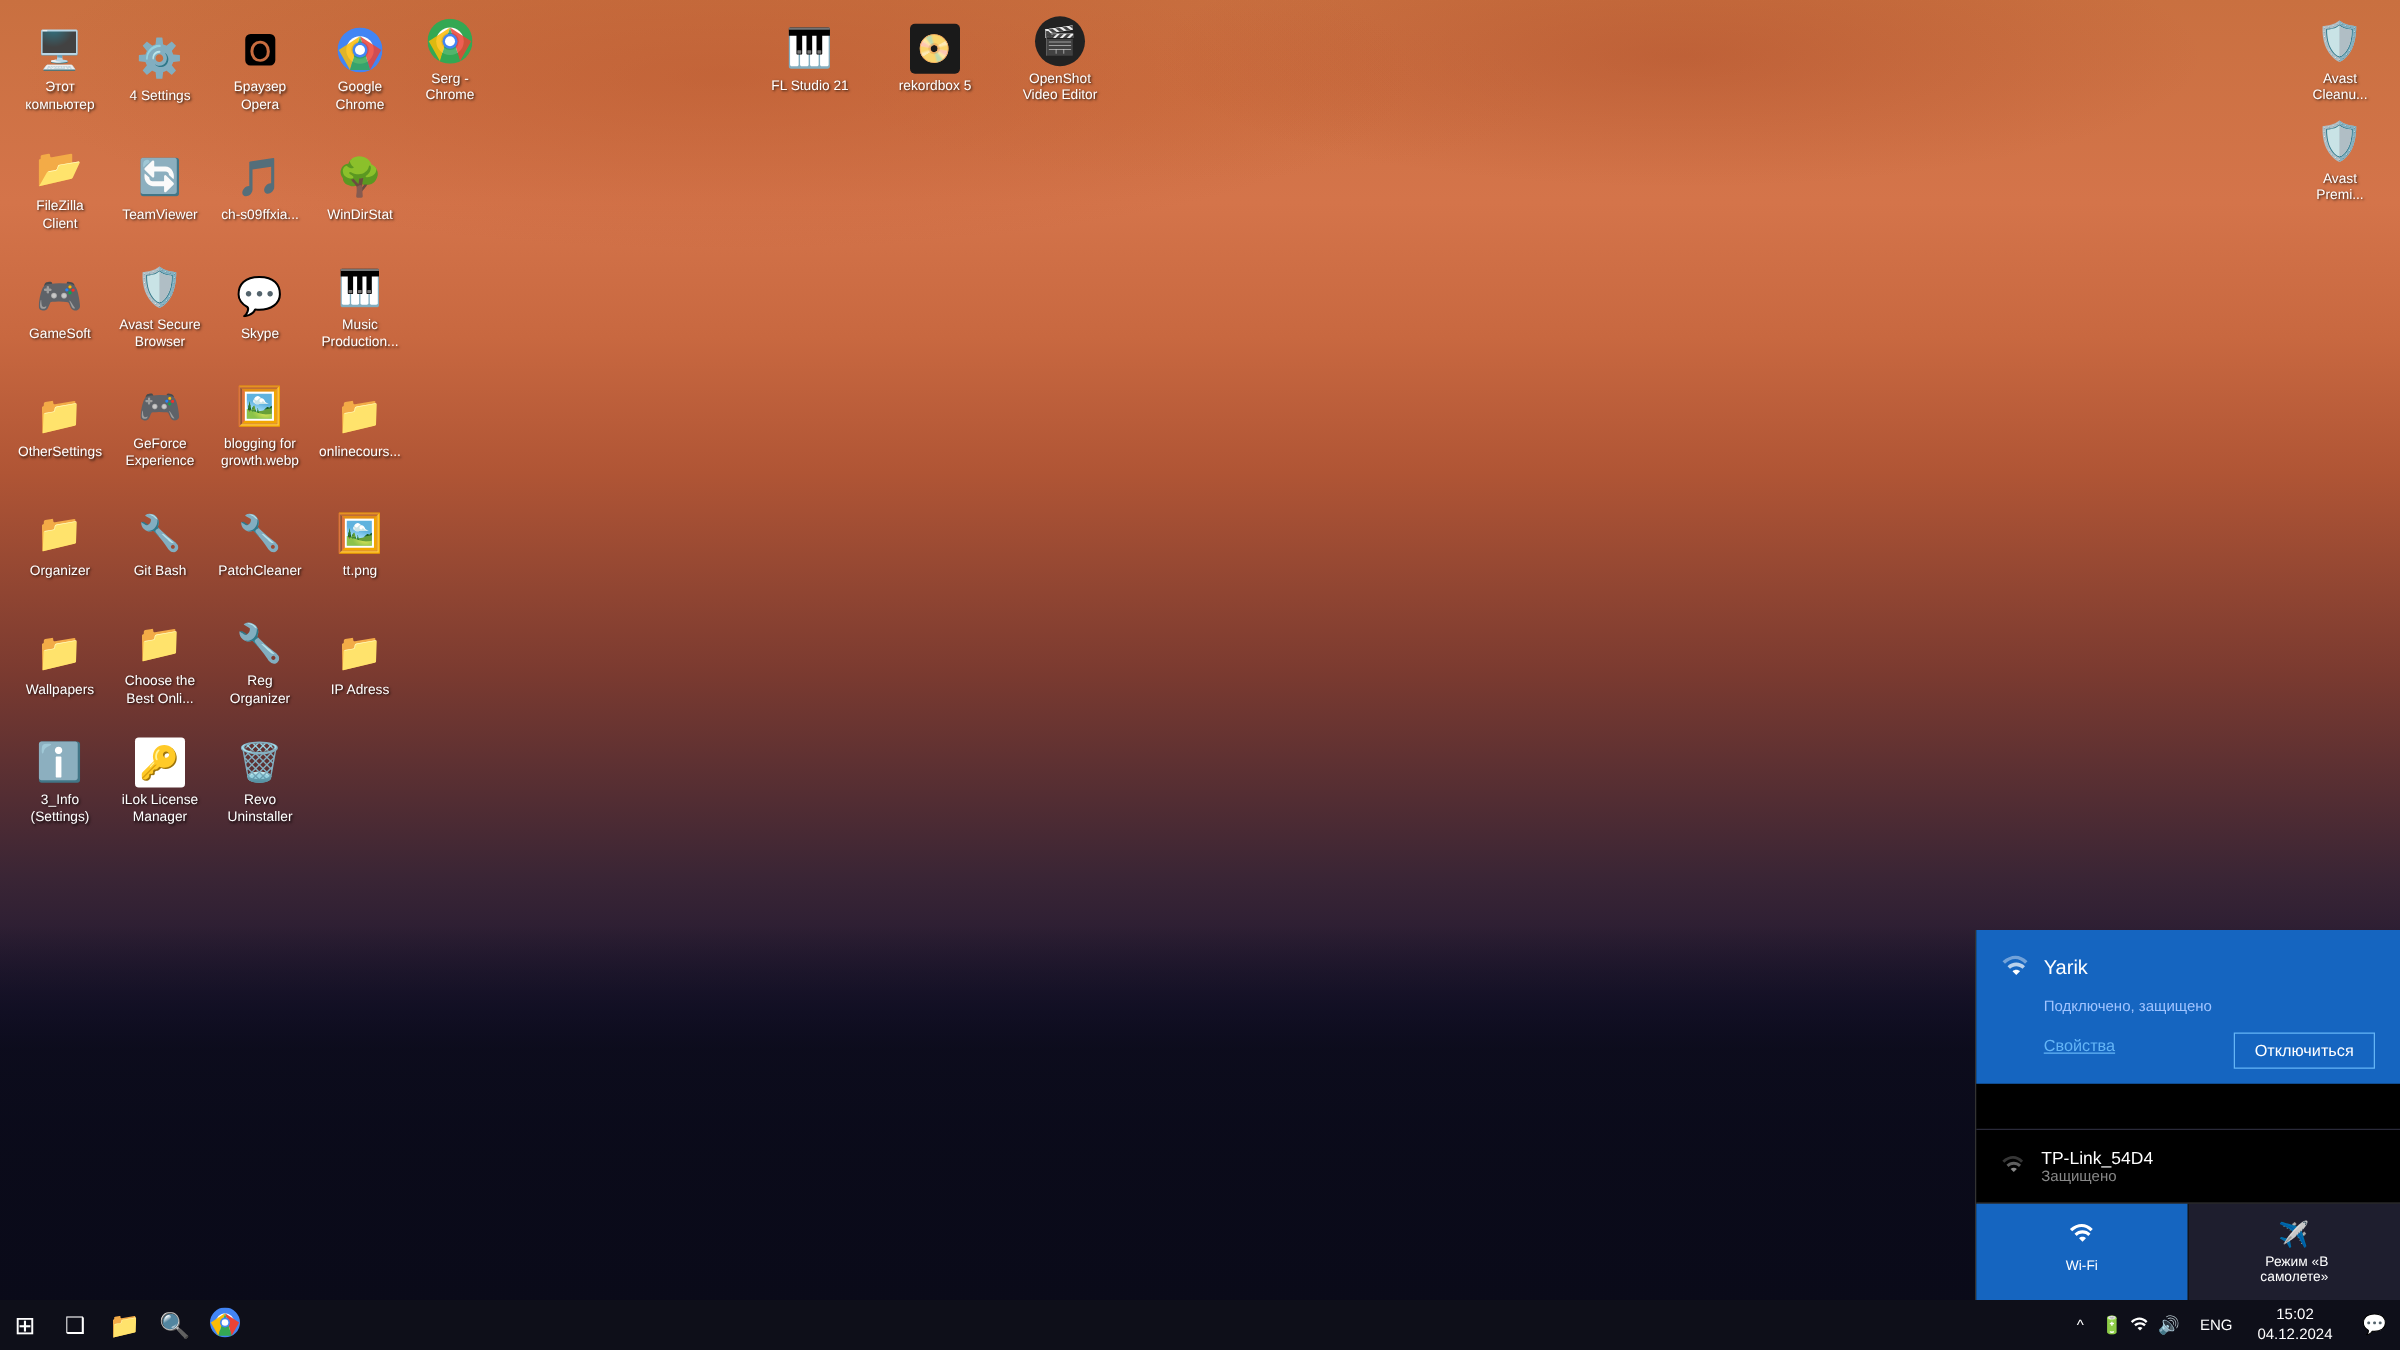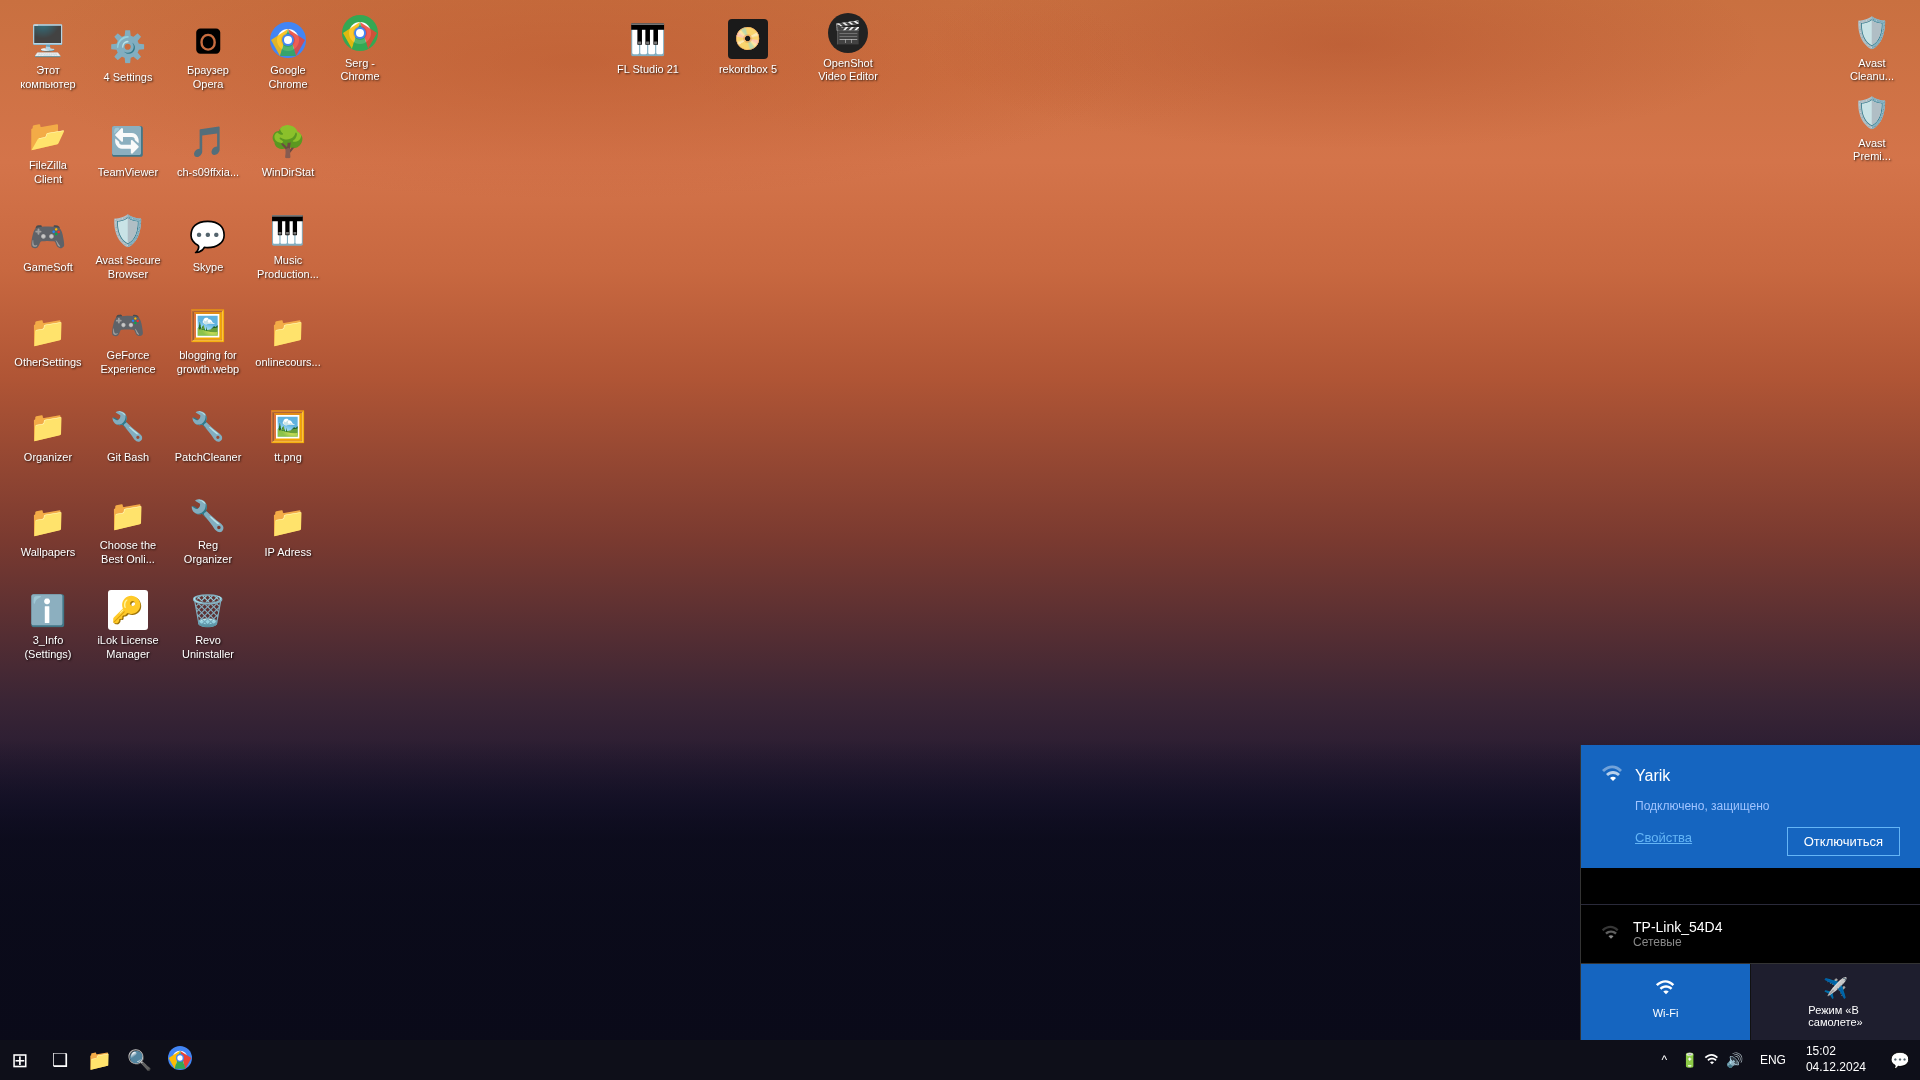--- a/index.html
+++ b/index.html
@@ -93,21 +93,21 @@
       align-items: center;
       gap: 6px;
       padding: 0 8px;
       color: white;
       font-size: 14px;
     }
 
     .taskbar-time {
       display: flex;
       flex-direction: column;
-      align-items: flex-start;
+      align-items: center;
       justify-content: center;
       padding: 0 12px;
       color: white;
       font-size: 12px;
       line-height: 1.3;
       cursor: pointer;
       height: 40px;
     }
 
     .taskbar-notif {
@@ -303,20 +303,21 @@
       background: #1565c0;
     }
 
     .wifi-bottom-btn .btn-icon {
       font-size: 20px;
     }
 
     .wifi-bottom-btn .btn-label {
       font-size: 11px;
       color: white;
+      text-align: right;
     }
 
     
     .wifi-icon {
       color: white;
       font-size: 22px;
     }
 
     
     .taskbar-chevron {
@@ -545,21 +546,21 @@
   <div class="wifi-network-item">
     <span>
       <svg width="20" height="20" viewBox="0 0 24 24" fill="#888">
         <path d="M1 9l2 2c5.1-5.1 11.3-5.1 16 0l2-2C15.1 3.1 7.9 3.1 1 9z" opacity="0.4"></path>
         <path d="M5 13l2 2c2.8-2.8 7.2-2.8 10 0l2-2c-3.9-3.9-10.1-3.9-14 0z" opacity="0.7"></path>
         <path d="M9 17l3 3 3-3c-1.6-1.6-4.4-1.6-6 0z"></path>
       </svg>
     </span>
     <div>
       <div class="wifi-network-name no-select">TP-Link_54D4</div>
-      <div class="wifi-network-status no-select">Сетевые</div>
+      <div class="wifi-network-status no-select">Защищено</div>
     </div>
   </div>
 
 
   <div class="wifi-bottom-buttons">
     <div class="wifi-bottom-btn active">
       <span class="btn-icon">
         <svg width="22" height="22" viewBox="0 0 24 24" fill="white">
           <path d="M1 9l2 2c5.1-5.1 11.3-5.1 16 0l2-2C15.1 3.1 7.9 3.1 1 9z"></path>
           <path d="M5 13l2 2c2.8-2.8 7.2-2.8 10 0l2-2c-3.9-3.9-10.1-3.9-14 0z"></path>

